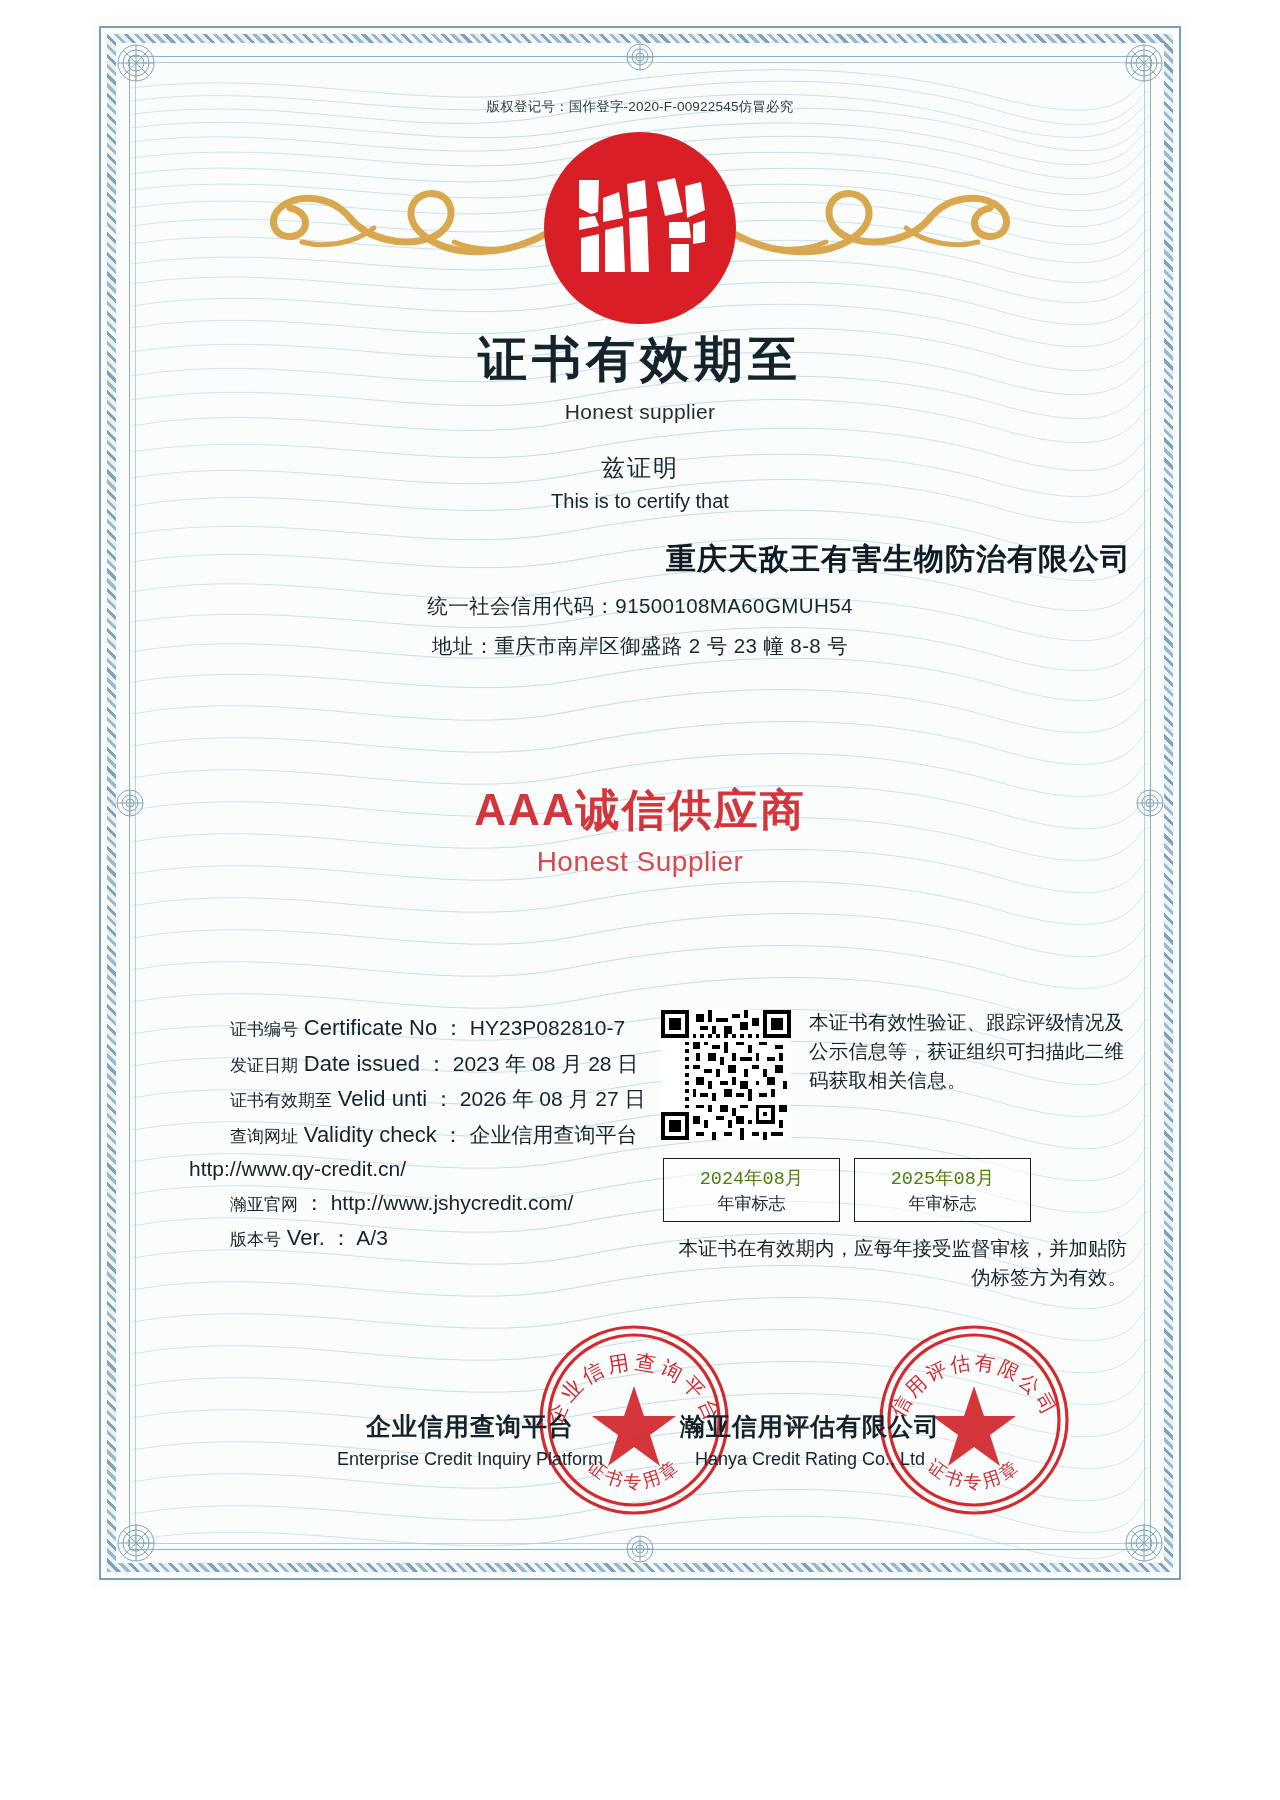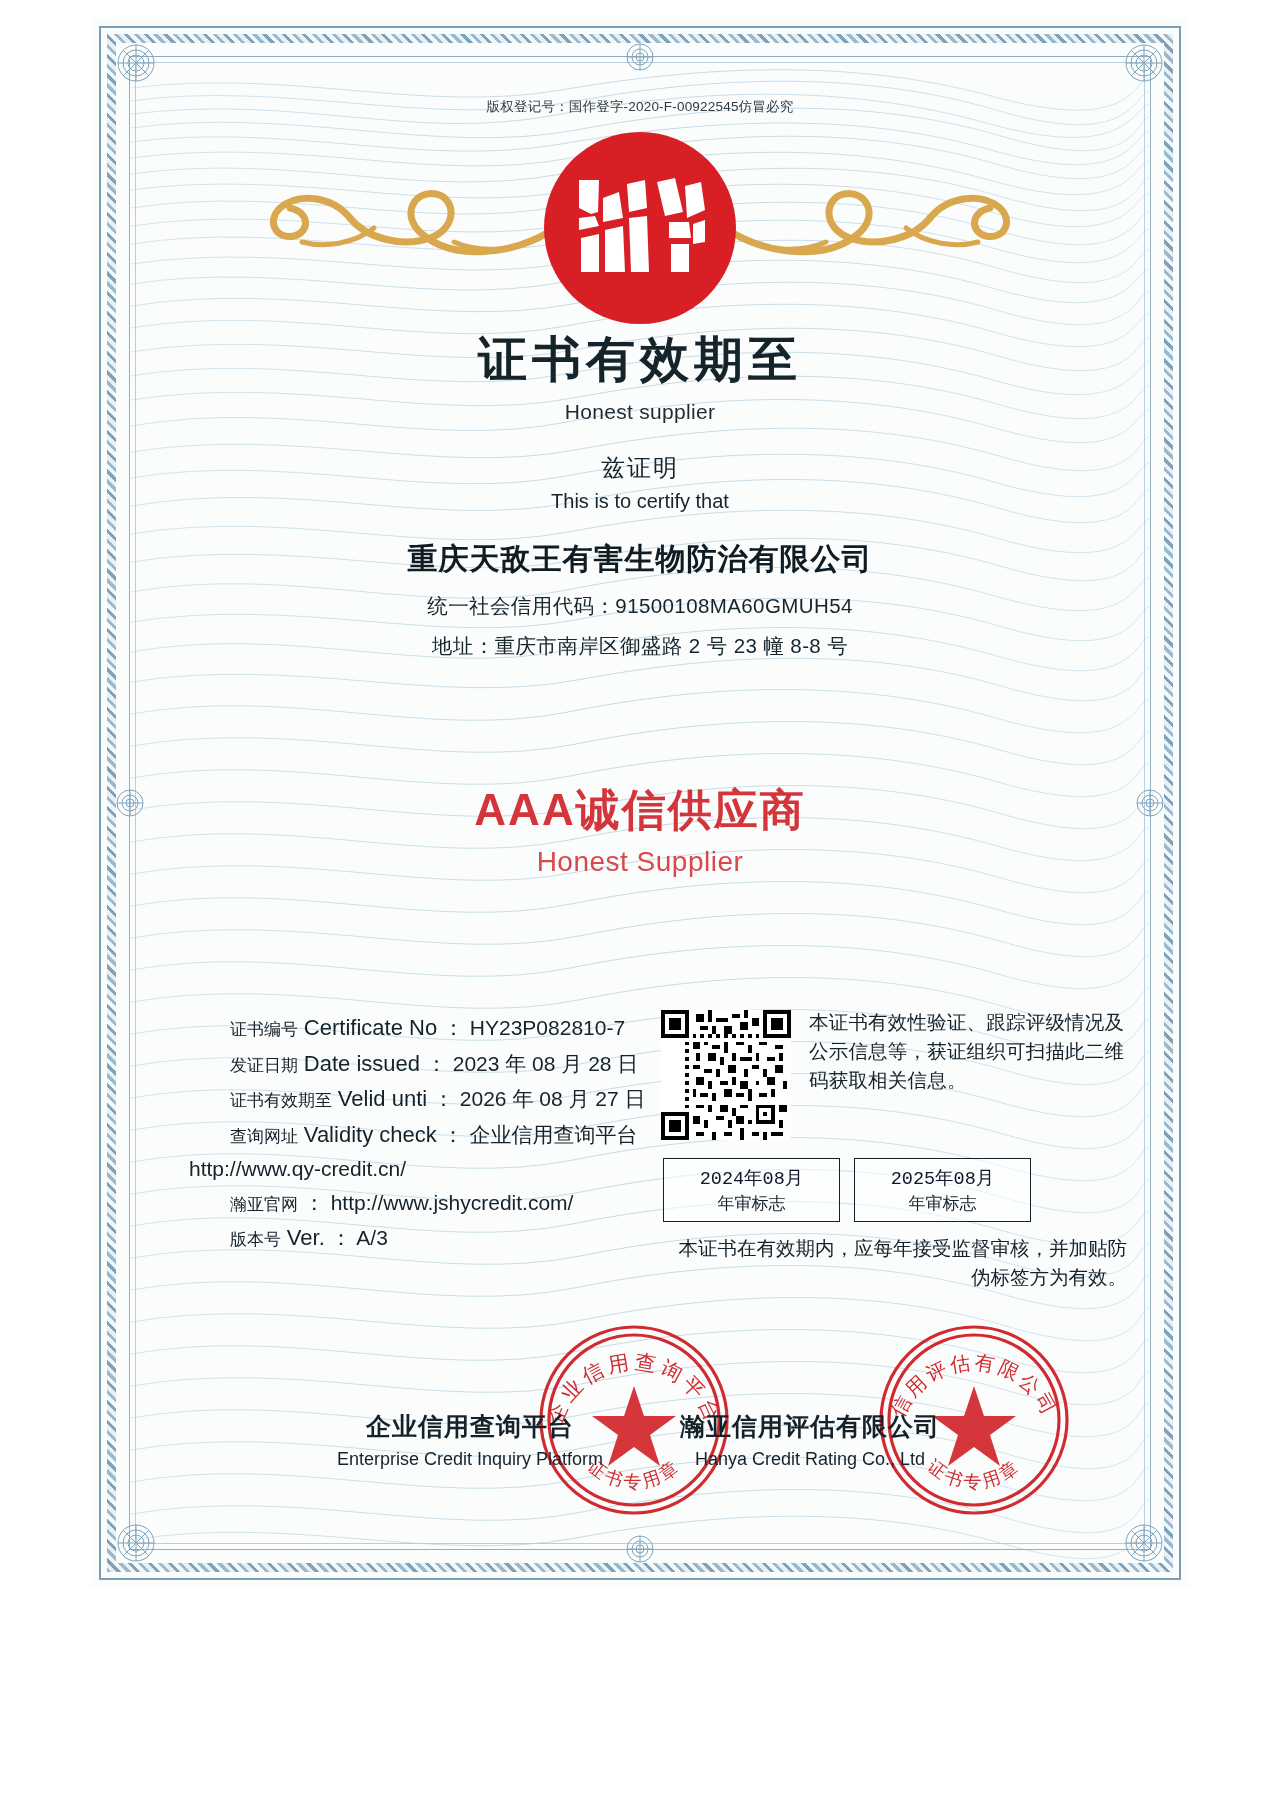--- a/index.html
+++ b/index.html
@@ -159,21 +159,21 @@
     margin-top: 28px;
     letter-spacing: 2px;
   }
   .certify-en {
     text-align: center;
     font-size: 20px;
     color: #16242c;
     margin-top: 6px;
   }
   .company {
-    text-align: center;
+    text-align: right;
     font-size: 30px;
     font-weight: 700;
     color: #101c23;
     margin-top: 26px;
     letter-spacing: 1px;
   }
   .credit-code,
   .address {
     text-align: center;
     font-size: 20.5px;
@@ -255,21 +255,21 @@
     height: 62px;
     border: 1.5px solid #12202a;
     display: flex;
     flex-direction: column;
     align-items: center;
     justify-content: center;
     background: rgba(255,255,255,.55);
   }
   .stamp-box .sb-date {
     font-size: 18.5px;
-    color: #0f172a;
+    color: #4d7c0f;
   }
   .stamp-box .sb-cap {
     font-size: 17px;
     color: #15222a;
     margin-top: 2px;
   }
   .annual-note {
     margin-top: 14px;
     font-size: 19.5px;
     color: #15222a;

